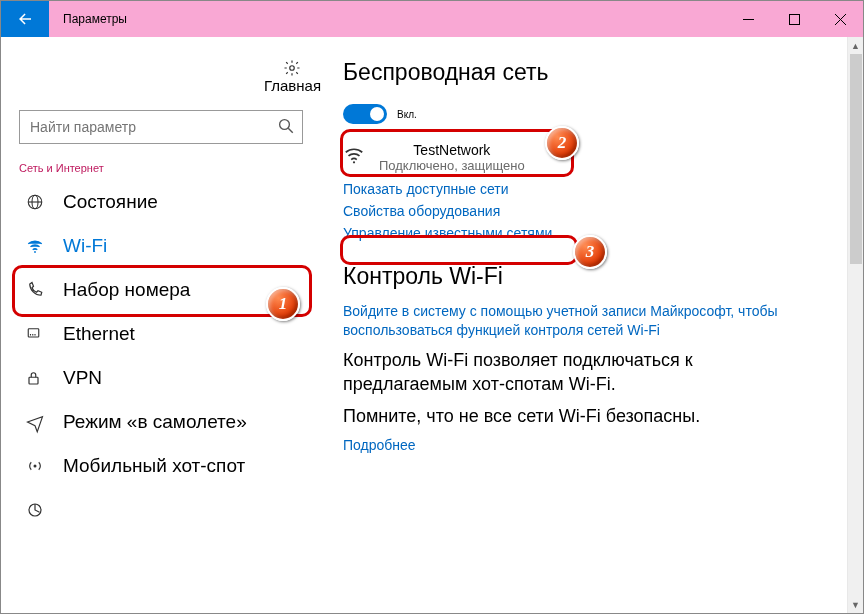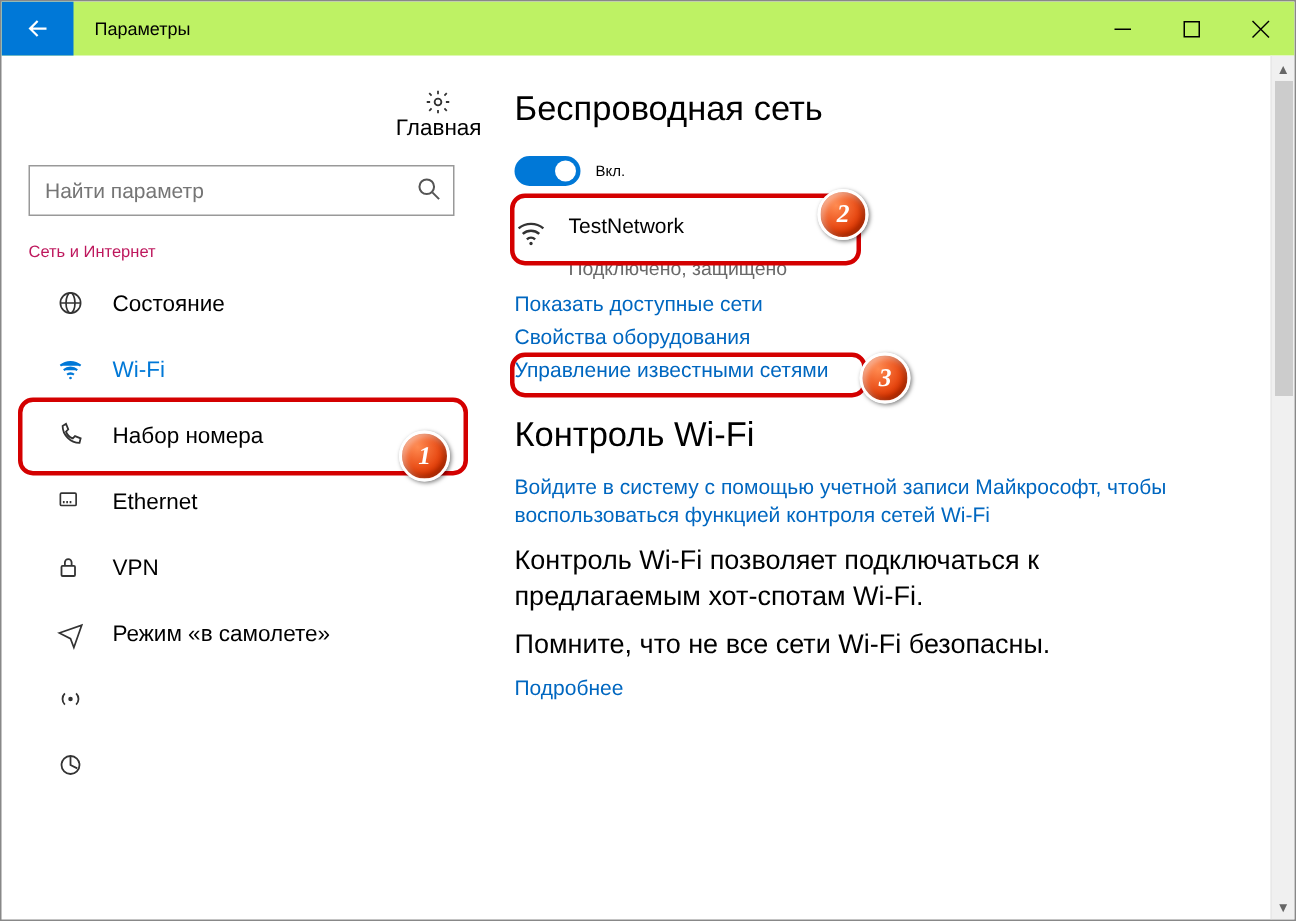--- a/index.html
+++ b/index.html
@@ -1,45 +1,45 @@
 <!DOCTYPE html>
 <html><head>
 <meta charset="utf-8">
 <style>
 * { margin: 0; padding: 0; box-sizing: border-box; font-family: "Segoe UI", Tahoma, sans-serif; }
 body { background: #fff; width: 864px; height: 614px; overflow: hidden; position: relative; border: 1px solid #888; }
-.titlebar { height: 36px; background: #bef264; display: flex; align-items: stretch; position: relative; }
+.titlebar { height: 36px; background: #f9a8d4; display: flex; align-items: stretch; position: relative; }
 .back-btn { width: 48px; background: #0078d7; display: flex; align-items: center; justify-content: center; }
 .back-btn svg { width: 18px; height: 18px; fill: #fff; }
 .title { align-self: center; margin-left: 14px; font-size: 12px; color: #000; }
 .win-controls { margin-left: auto; display: flex; }
 .win-btn { width: 46px; display: flex; align-items: center; justify-content: center; font-size: 14px; font-family: "Segoe UI Symbol", sans-serif; }
 .content { display: flex; height: calc(100% - 36px); position: relative; }
 .sidebar { width: 320px; padding: 14px 0 0 0; }
 .home-row { display: flex; align-items: flex-end; padding: 8px 0 8px 24px; margin-bottom: 8px; flex-direction: column; }
 .home-row .icon { width: 20px; margin-right: 18px; display:flex; }
 .home-label { font-size: 15px; }
 .search-wrap { margin: 4px 18px 14px 18px; position: relative; border-radius: 12px; }
 .search { width: 100%; height: 34px; border: 1px solid #999; padding: 0 34px 0 10px; font-size: 14px; outline: none; }
 .search-icon { position: absolute; right: 8px; top: 7px; width: 18px; height: 18px; }
 .section-label { font-size: 11px; color: #be185d; padding: 4px 0 6px 18px; }
-.nav-item { display: flex; align-items: center; height: 44px; padding-left: 36px; font-size: 15px; cursor: default; text-align: center; }
+.nav-item { display: flex; align-items: center; height: 44px; padding-left: 24px; font-size: 19px; cursor: default; text-align: center; }
 .nav-item .icon { width: 20px; margin-right: 18px; display:flex; align-items:center; justify-content:center; }
 .nav-item.selected { color: #0078d7; }
 .nav-item.selected .icon svg { stroke:#0078d7; fill:#0078d7; }
 .main { flex: 1; padding: 22px 10px 0 22px; position: relative; overflow: hidden; }
 .h1 { font-size: 23px; font-weight: 400; margin-bottom: 14px; }
 .toggle-row { display: flex; align-items: center; height: 28px; margin-bottom: 14px; }
 .toggle { width: 44px; height: 20px; background: #0078d7; border-radius: 10px; position: relative; margin-right: 10px; }
 .toggle::after { content:""; position:absolute; right:3px; top:3px; width:14px; height:14px; background:#fff; border-radius:50%; }
 .toggle-label { font-size: 10px; }
-.net-row { display:flex; align-items:flex-start; margin: 4px 0 8px 0; }
+.net-row { display:flex; align-items:flex-start; margin: 4px 0 8px 0; text-align: center; }
 .net-row .icon { width: 26px; margin-right: 10px; display:flex; padding-top:2px; }
 .net-name { font-size: 14px; }
-.net-status { font-size: 13px; color: #6a6a6a; margin-top: 13px; }
+.net-status { font-size: 13px; color: #6a6a6a; }
 .link { color: #0067c0; font-size: 14px; margin: 6px 0; display: block; cursor: pointer; }
 .h2 { font-size: 23px; font-weight: 400; margin: 22px 0 12px 0; }
 .body-text { font-size: 18px; color: #000; margin: 8px 0; line-height: 1.35; max-width: 440px; }
 .scrollbar { position:absolute; right:0; top:0; width:16px; height:100%; background:#f0f0f0; border-left:1px solid #e8e8e8; }
 .scroll-up, .scroll-down { height:17px; display:flex; align-items:center; justify-content:center; font-size:9px; color:#666; }
 .scroll-down { position:absolute; bottom:0; width:100%; }
 .thumb { position:absolute; top:17px; left:2px; width:12px; height:210px; background:#ccc; }
 .callout { position:absolute; border:3px solid #d40000; border-radius:10px; pointer-events:none; }
 .badge { position:absolute; width:34px; height:34px; border-radius:50%; background: radial-gradient(circle at 35% 30%, #ff8a50, #e03500 70%); border:2px solid #fff; box-shadow: 1px 1px 3px rgba(0,0,0,.5), inset -2px -2px 4px rgba(0,0,0,.3), inset 2px 2px 4px rgba(255,255,255,.5); color:#fff; font-weight:700; font-size:17px; display:flex; align-items:center; justify-content:center; font-family: Georgia, serif; font-style: italic; pointer-events:none; }
 svg { overflow: visible; }
@@ -149,20 +149,21 @@
         </span>
       <span>Режим «в самолете»</span>
     </div>
     <div class="nav-item">
       <span class="icon">
           <svg width="18" height="18" viewBox="0 0 24 24" fill="none" stroke="#333" stroke-width="1.6">
             <circle cx="12" cy="12" r="2" fill="#333" stroke="none"></circle>
             <path d="M7 7a7 7 0 000 10M17 7a7 7 0 010 10"></path>
           </svg>
         </span>
+      <span>Мобильный хот-спот</span>
     </div>
     <div class="nav-item">
       <span class="icon">
           <svg width="18" height="18" viewBox="0 0 24 24" fill="none" stroke="#333" stroke-width="1.6">
             <circle cx="12" cy="12" r="8"></circle>
             <path d="M12 4v8l6 3"></path>
           </svg>
         </span>
     </div>
   </div>

